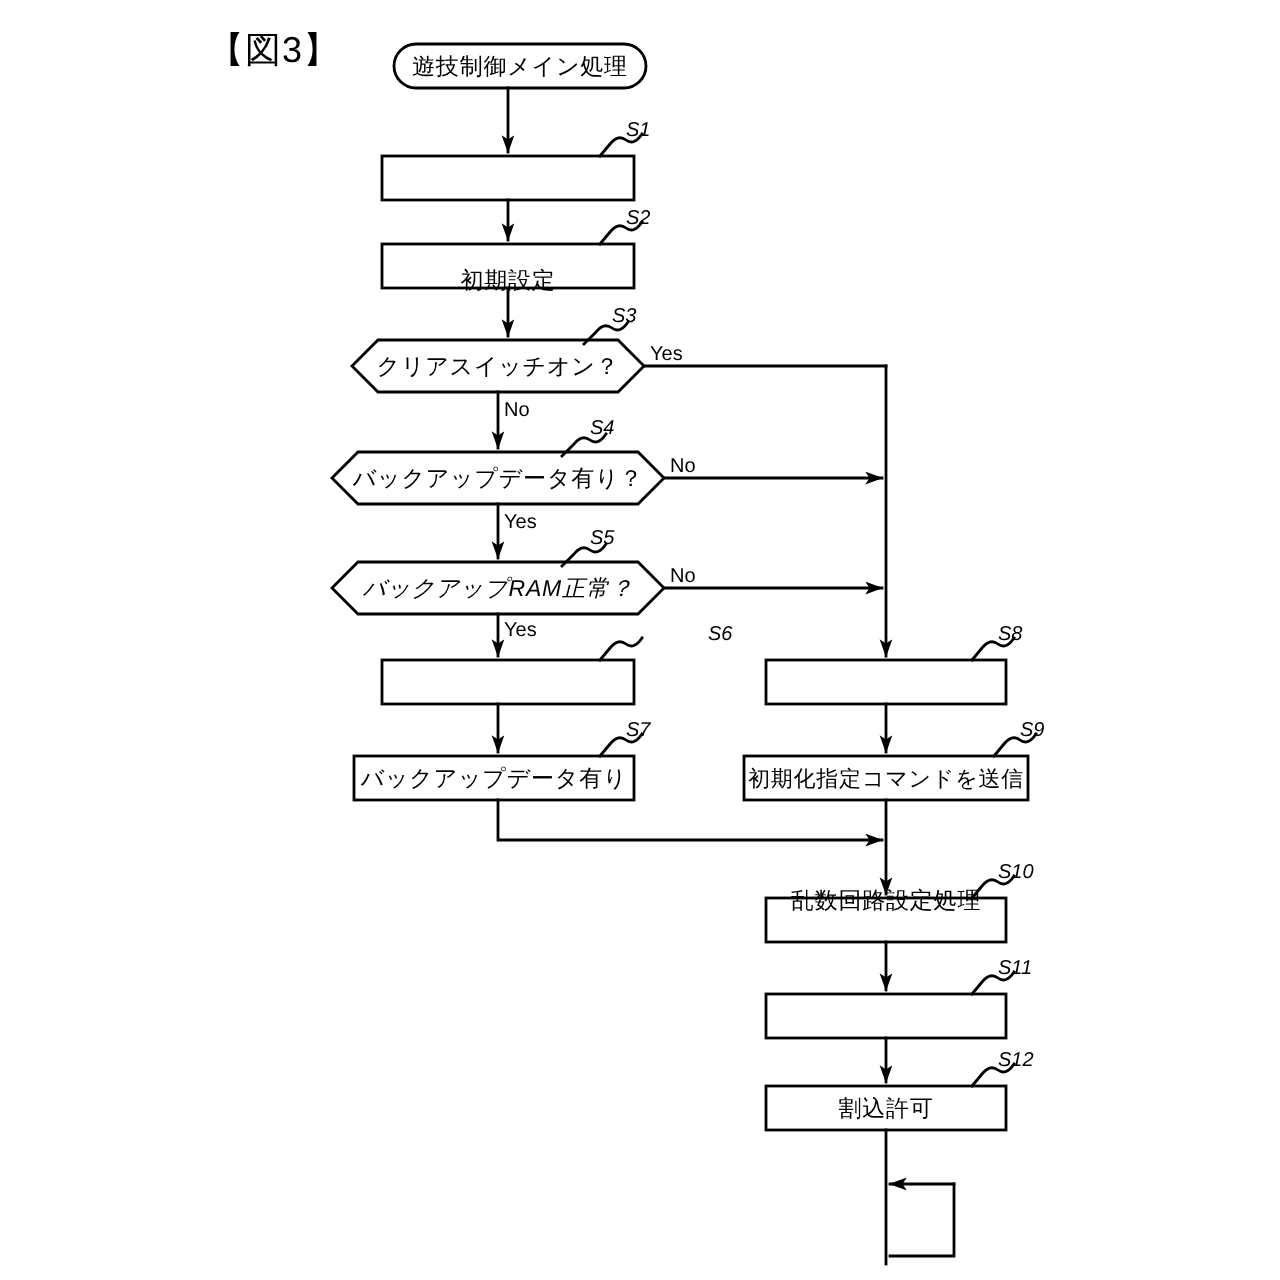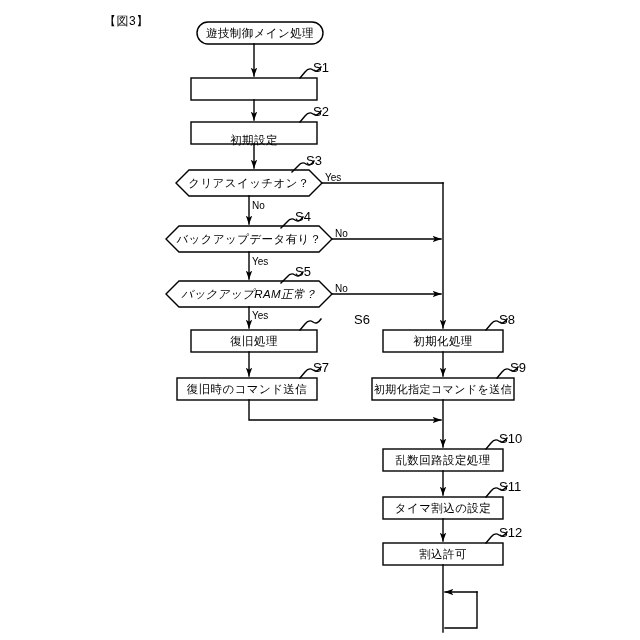--- a/index.html
+++ b/index.html
@@ -25,37 +25,38 @@
     position: absolute;
     left: 0;
     top: 0;
     width: 640px;
     height: 640px;
   }
   .fig-label {
     position: absolute;
     left: 104px;
     top: 13px;
-    font-size: 12px;
+    font-size: 18px;
     letter-spacing: 0.5px;
     white-space: nowrap;
   }
   .node-text {
     position: absolute;
     display: flex;
     align-items: center;
     justify-content: center;
     font-size: 11.5px;
     white-space: nowrap;
     letter-spacing: 0.4px;
     pointer-events: none;
   }
   .step-tag {
     position: absolute;
-    font-size: 13px;
+    font-size: 10px;
+    font-style: italic;
     white-space: nowrap;
     text-align: center;
   }
   .edge-label {
     position: absolute;
     font-size: 10px;
     white-space: nowrap;
   }
 </style>
 </head>
@@ -129,26 +130,23 @@
       <path d="M486,497 L491,491 q4,-5 8,-2 q4,3 8,-3"></path>
       <path d="M486,543 L491,537 q4,-5 8,-2 q4,3 8,-3"></path>
     </g>
   </svg>
 
   <div class="node-text" style="left:197px; top:22px; width:126px; height:22px;">遊技制御メイン処理</div>
   <div class="node-text" style="left:191px; top:122px; width:126px; height:36px;">初期設定</div>
   <div class="node-text" style="left:176px; top:170px; width:146px; height:26px;">クリアスイッチオン？</div>
   <div class="node-text" style="left:166px; top:226px; width:166px; height:26px;">バックアップデータ有り？</div>
   <div class="node-text" style="left:166px; top:281px; width:166px; height:26px;font-style:italic;">バックアップRAM正常？</div>
-  <div class="node-text" style="left:191px; top:330px; width:126px; height:22px;">復旧処理</div>
-  <div class="node-text" style="left:177px; top:378px; width:140px; height:22px;">復旧時のコマンド送信</div>
-  <div class="node-text" style="left:383px; top:330px; width:120px; height:22px;">初期化処理</div>
+  <div class="node-text" style="left:177px; top:378px; width:140px; height:22px;">バックアップデータ有り</div>
   <div class="node-text" style="left:372px; top:378px; width:142px; height:22px; font-size:11px;">初期化指定コマンドを送信</div>
-  <div class="node-text" style="left:383px; top:449px; width:120px; height:22px;">乱数回路設定処理</div>
-  <div class="node-text" style="left:383px; top:497px; width:120px; height:22px;">タイマ割込の設定</div>
+  <div class="node-text" style="left:383px; top:439px; width:120px; height:22px;">乱数回路設定処理</div>
   <div class="node-text" style="left:383px; top:543px; width:120px; height:22px;">割込許可</div>
 
   <div class="step-tag" style="left:313px; top:60px;">S1</div>
   <div class="step-tag" style="left:313px; top:104px;">S2</div>
   <div class="step-tag" style="left:306px; top:153px;">S3</div>
   <div class="step-tag" style="left:295px; top:209px;">S4</div>
   <div class="step-tag" style="left:295px; top:264px;">S5</div>
   <div class="step-tag" style="left:328px; top:312px;margin-left:26px;">S6</div>
   <div class="step-tag" style="left:313px; top:360px;">S7</div>
   <div class="step-tag" style="left:499px; top:312px;">S8</div>

